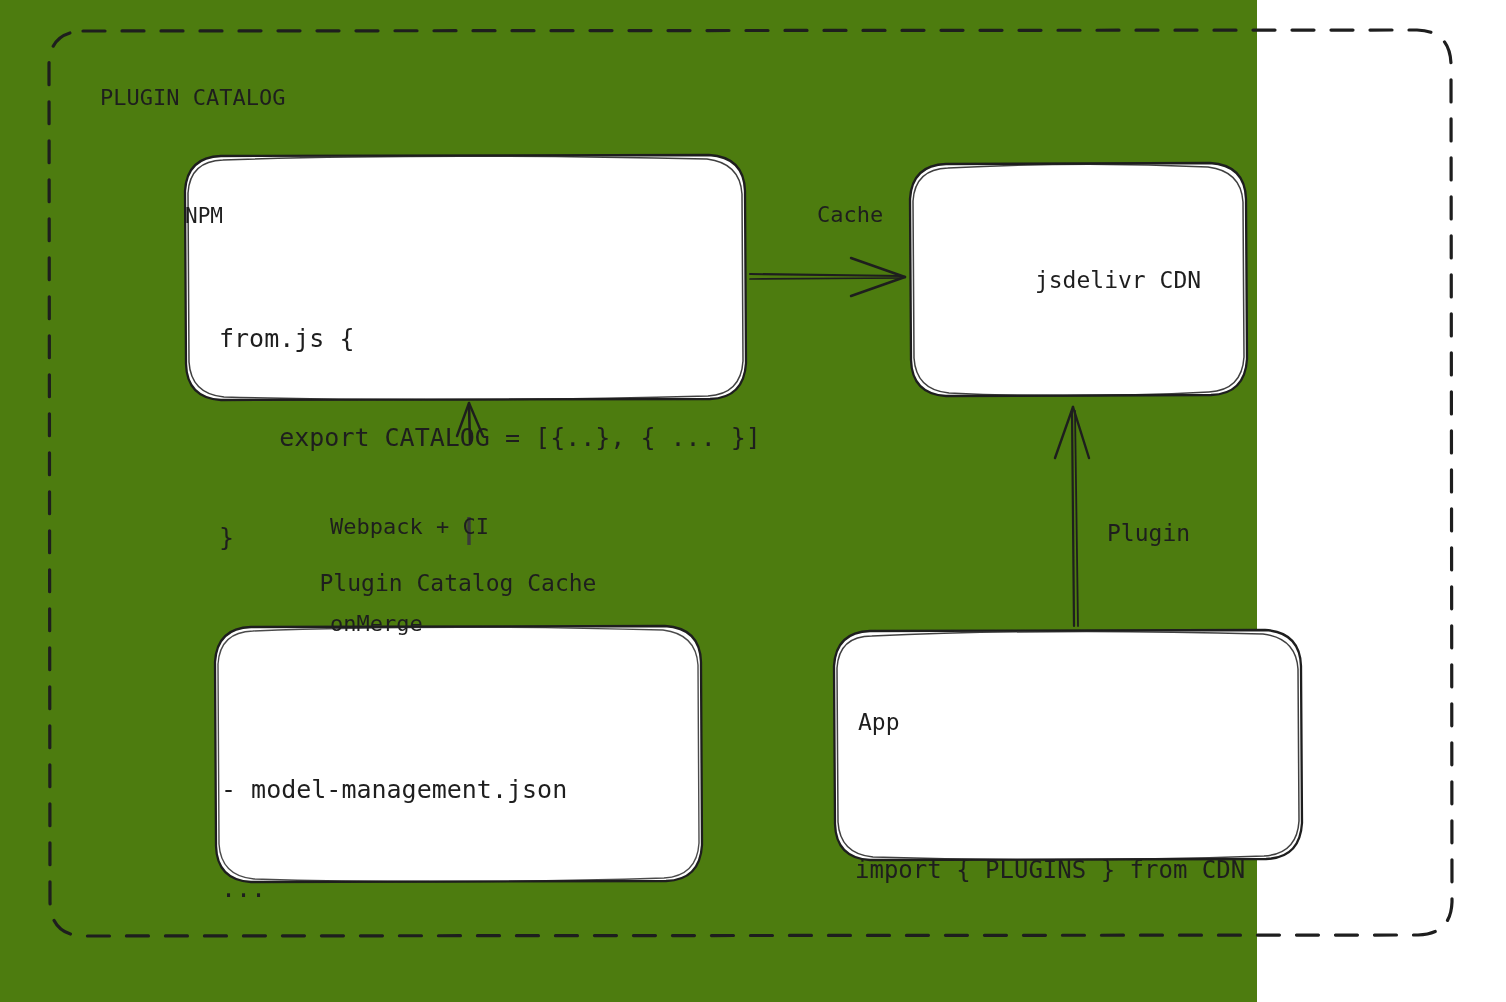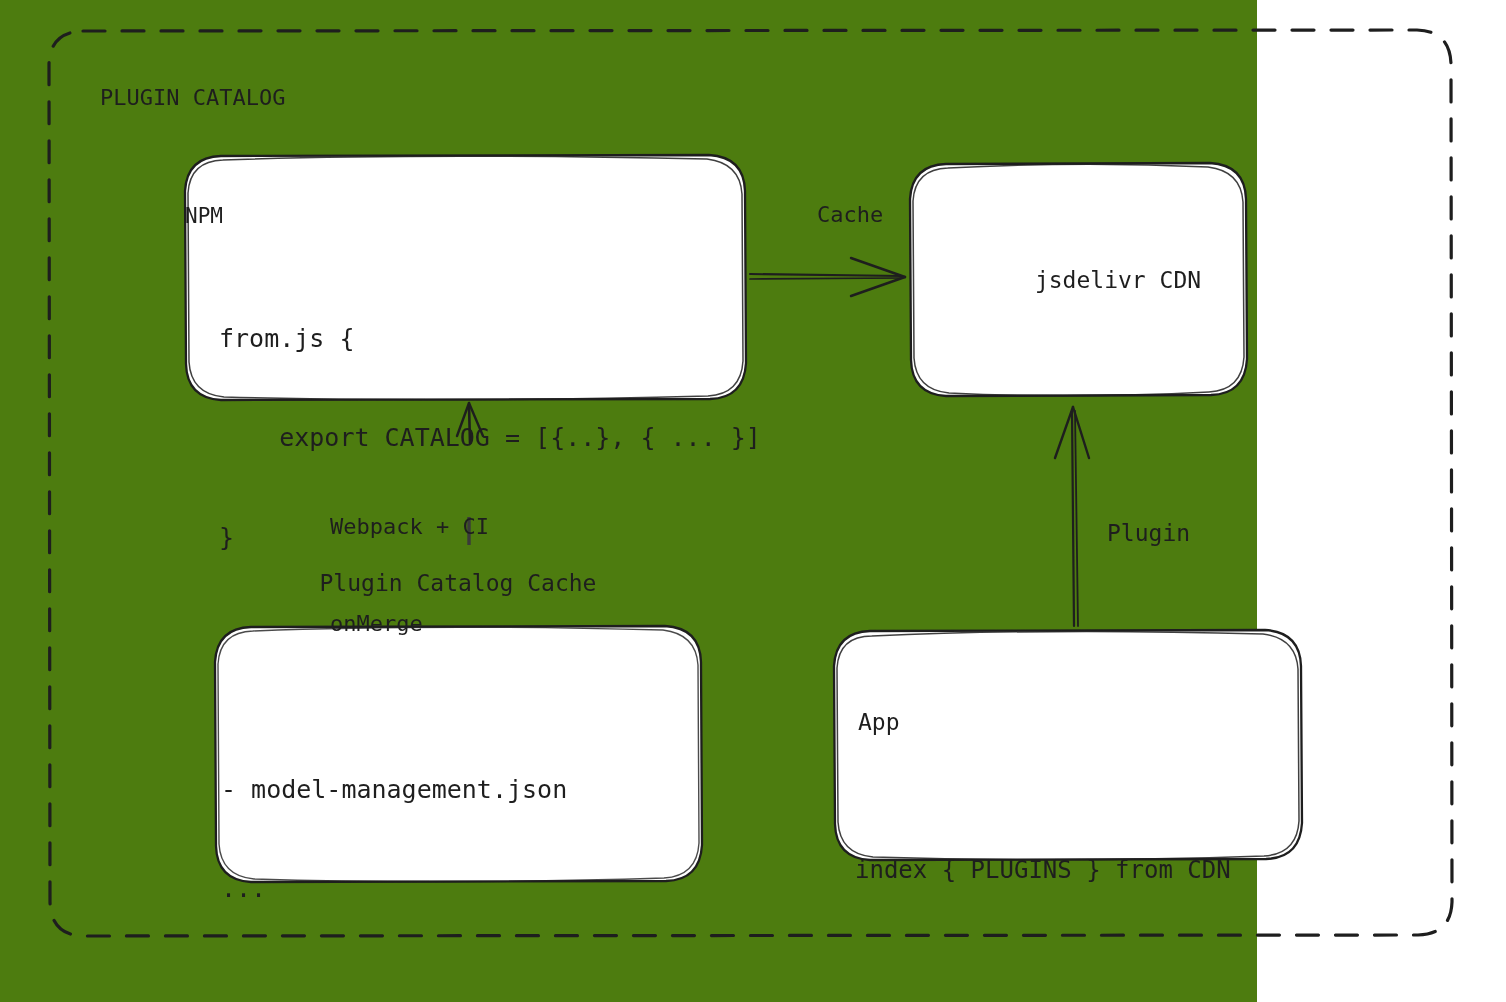--- a/index.html
+++ b/index.html
@@ -182,17 +182,17 @@
   <div class="lbl repo-title">Plugin Catalog Cache</div>
 
   <div class="lbl repo-list">
     <div>- model-management.json</div>
     <div>...</div>
   </div>
 
   <div class="lbl app-title">App</div>
 
   <div class="lbl app-code">
-    <div>index { PLUGINS } from CDN</div>
+    <div>import { PLUGINS } from CDN</div>
     
   </div>
 
 </div>
 
 </body></html>

